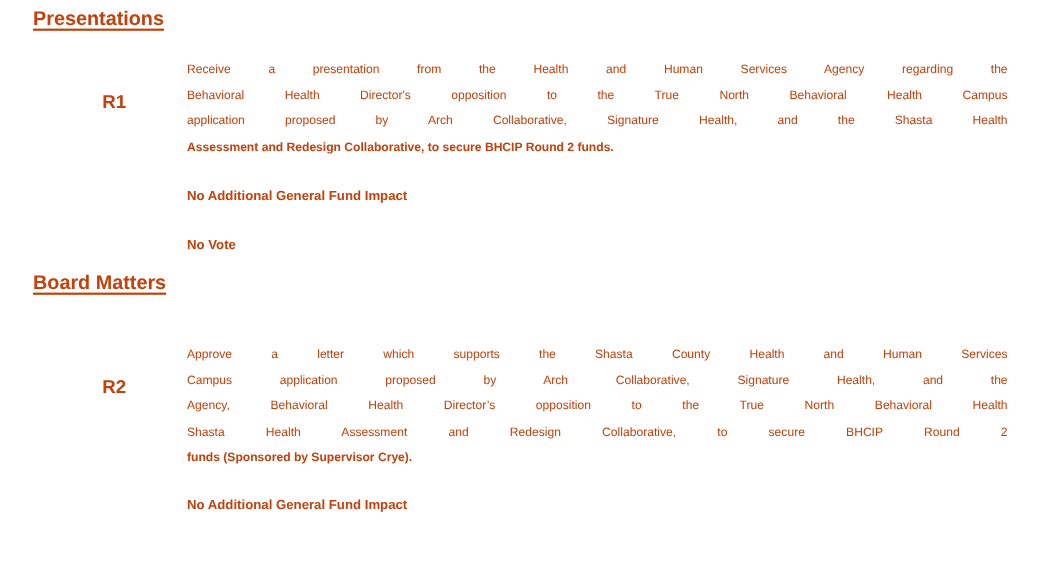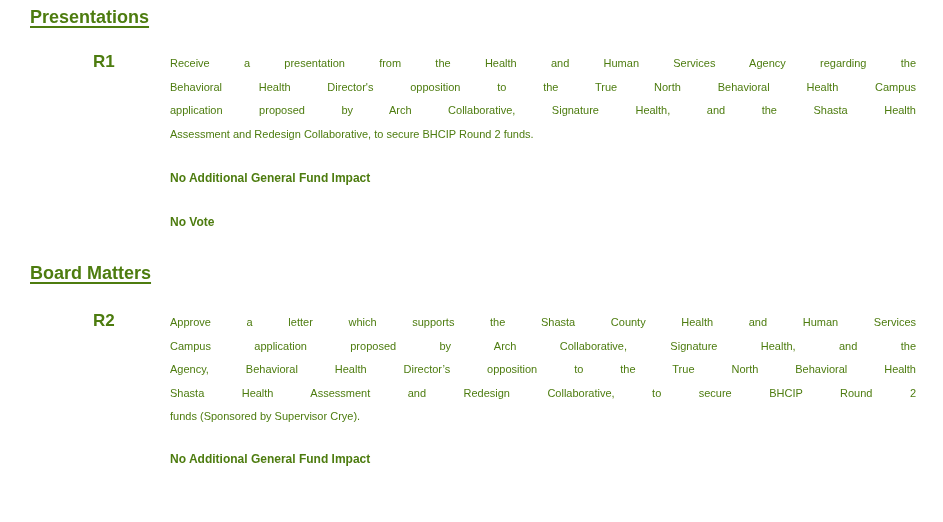--- a/index.html
+++ b/index.html
@@ -5,54 +5,56 @@
   html, body {
     margin: 0;
     padding: 0;
     background: #ffffff;
   }
   .page {
     position: relative;
     width: 943px;
     height: 522px;
     background: #ffffff;
-    color: #4d7c0f;
+    color: #c2410c;
     font-family: "Liberation Sans", "DejaVu Sans", sans-serif;
     overflow: hidden;
   }
   .section-heading {
     position: absolute;
     left: 30px;
     font-size: 18px;
     font-weight: bold;
     text-decoration: underline;
     text-decoration-thickness: 2px;
     text-underline-offset: 3px;
     white-space: nowrap;
   }
   .item-code {
     position: absolute;
     left: 93px;
     font-size: 17px;
     font-weight: bold;
+    margin-top: 31px;
   }
   .item-body {
     position: absolute;
     left: 170px;
     width: 746px;
   }
   .body-line {
     font-size: 11px;
     line-height: 23.5px;
     text-align: justify;
     text-align-last: justify;
     white-space: normal;
   }
   .body-line.last {
     text-align-last: left;
+    font-weight: bold;
   }
   .sub-line {
     position: absolute;
     left: 170px;
     font-size: 12px;
     font-weight: bold;
     white-space: nowrap;
   }
 </style>
 </head>
@@ -68,21 +70,21 @@
     <div class="body-line">Receive a presentation from the Health and Human Services Agency regarding the</div>
     <div class="body-line">Behavioral Health Director's opposition to the True North Behavioral Health Campus</div>
     <div class="body-line">application proposed by Arch Collaborative, Signature Health, and the Shasta Health</div>
     <div class="body-line last">Assessment and Redesign Collaborative, to secure BHCIP Round 2 funds.</div>
   </div>
 
   <div class="sub-line" style="top: 171px;">No Additional General Fund Impact</div>
 
   <div class="sub-line" style="top: 215px;">No Vote</div>
 
-  <div class="section-heading" style="top: 263px;">Board Matters</div>
+  <div class="section-heading" style="top: 247px;">Board Matters</div>
 
   <div class="item-code" style="top: 311px;">R2</div>
 
   <div class="item-body" style="top: 311px;">
     <div class="body-line">Approve a letter which supports the Shasta County Health and Human Services</div>
     <div class="body-line">Campus application proposed by Arch Collaborative, Signature Health, and the</div>
     <div class="body-line">Agency, Behavioral Health Director’s opposition to the True North Behavioral Health</div>
     <div class="body-line">Shasta Health Assessment and Redesign Collaborative, to secure BHCIP Round 2</div>
     <div class="body-line last">funds (Sponsored by Supervisor Crye).</div>
   </div>

